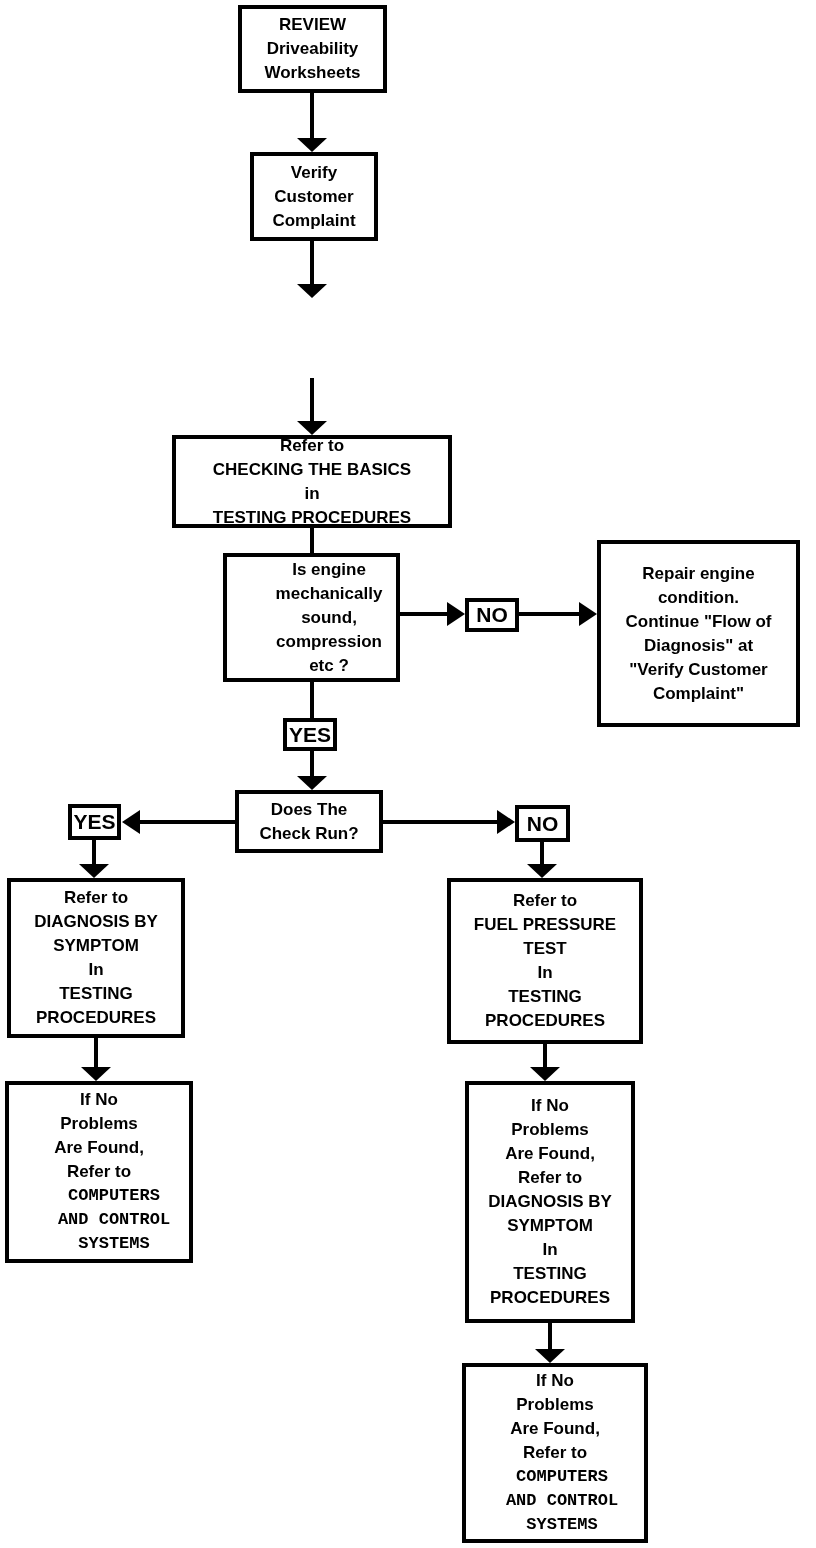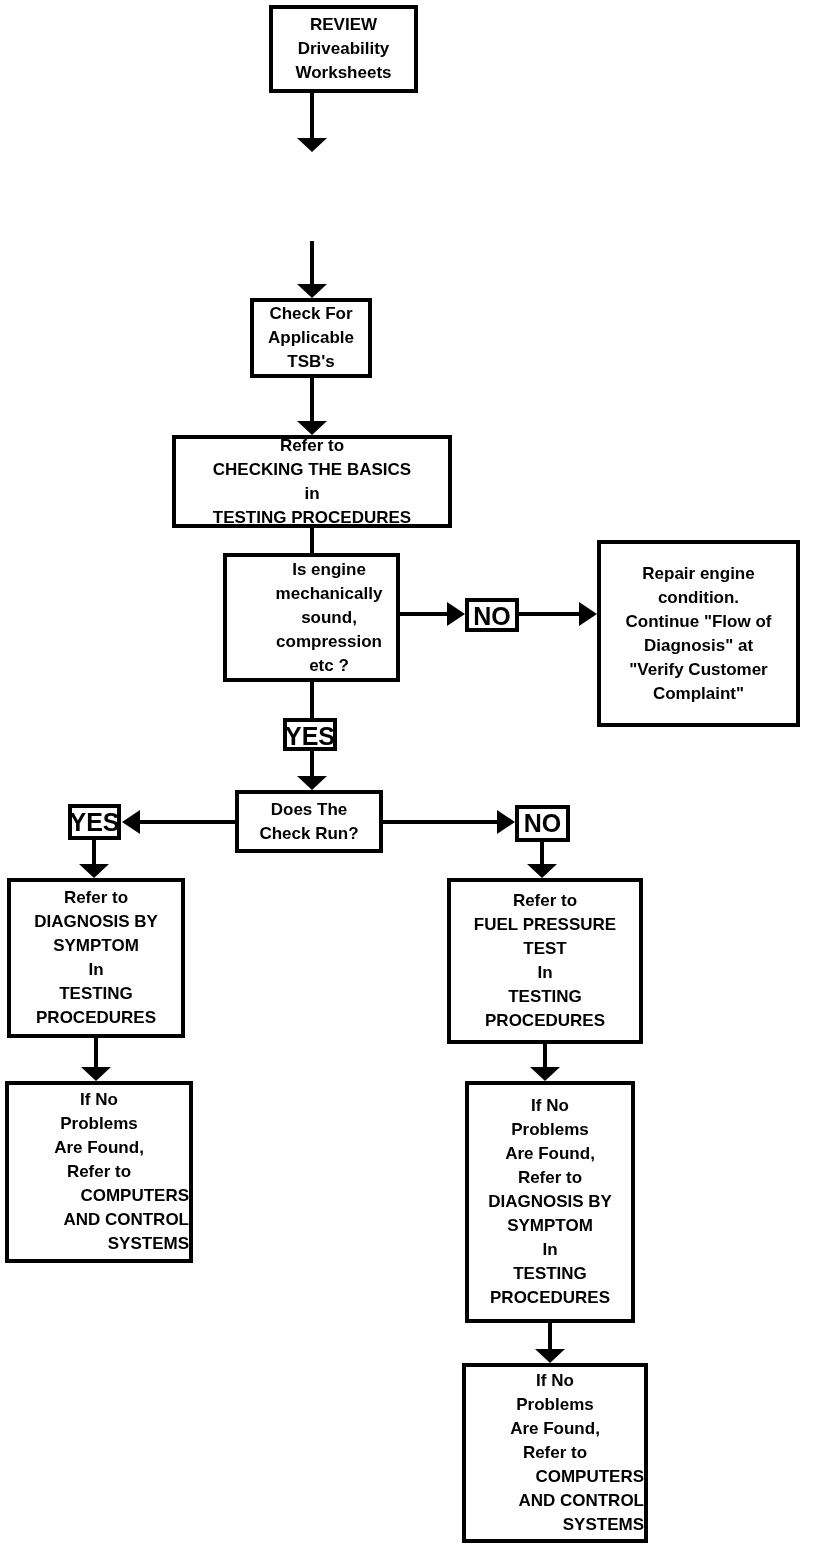--- a/index.html
+++ b/index.html
@@ -27,32 +27,33 @@
     font-weight: bold;
     font-size: 17px;
     line-height: 24px;
     text-align: center;
   }
   .node .txt {
     white-space: pre-line;
   }
   .node .txt-left {
     white-space: pre-line;
-    text-align: right;
+    text-align: center;
+    font-family: Liberation Mono, monospace;
   }
   .small-label {
     position: absolute;
     box-sizing: border-box;
     border: 4px solid #000000;
     background: #ffffff;
     display: flex;
     justify-content: center;
-    align-items: flex-start;
+    align-items: center;
     font-weight: bold;
-    font-size: 25px;
+    font-size: 21px;
   }
   .vline {
     position: absolute;
     width: 4px;
     background: #000000;
   }
   .hline {
     position: absolute;
     height: 4px;
     background: #000000;
@@ -77,38 +78,38 @@
     border-top: 12px solid transparent;
     border-bottom: 12px solid transparent;
     border-right: 18px solid #000000;
   }
 </style>
 </head>
 <body>
 
 <div class="canvas">
 
-  <div class="node" style="left:238px; top:5px; width:149px; height:88px;margin-left:31px;">
+  <div class="node" style="left:238px; top:5px; width:149px; height:88px;">
     <div class="txt">REVIEW
 Driveability
 Worksheets</div>
   </div>
 
   <div class="vline" style="left:310px; top:93px; height:46px;"></div>
   <div class="arr-down" style="left:297px; top:138px;"></div>
 
+  <div class="node" style="left:250px; top:152px; width:128px; height:89px;">
+    <div class="txt">Verify
+Customer
+Complaint</div>
+  </div>
 
   <div class="vline" style="left:310px; top:241px; height:44px;"></div>
   <div class="arr-down" style="left:297px; top:284px;"></div>
 
-  <div class="node" style="left:250px; top:298px; width:122px; height:80px;">
-    <div class="txt">Check For
-Applicable
-TSB's</div>
-  </div>
 
   <div class="vline" style="left:310px; top:378px; height:44px;"></div>
   <div class="arr-down" style="left:297px; top:421px;"></div>
 
   <div class="node" style="left:172px; top:435px; width:280px; height:93px;">
     <div class="txt">Refer to
 CHECKING THE BASICS
 in
 TESTING PROCEDURES</div>
   </div>

